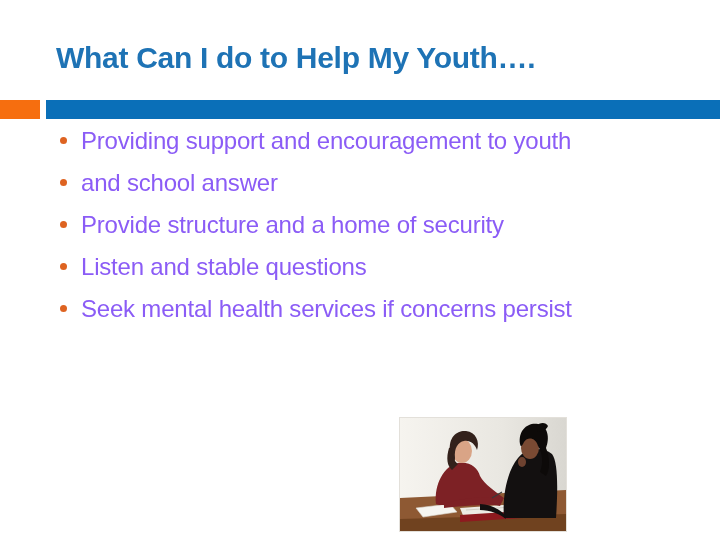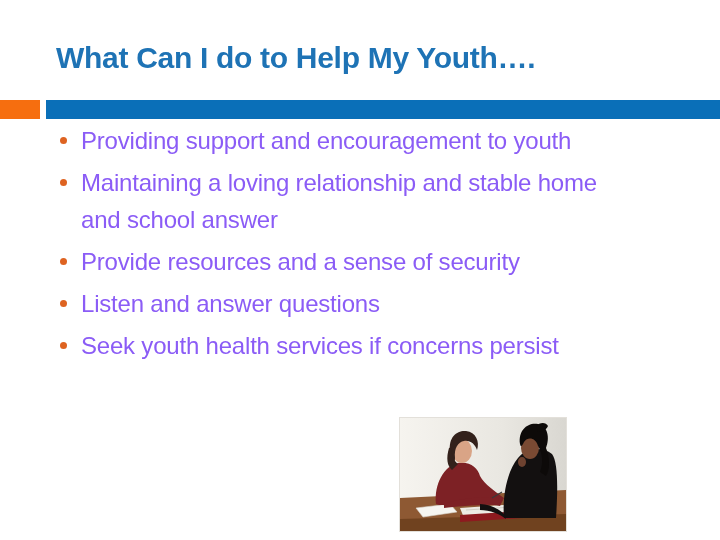--- a/index.html
+++ b/index.html
@@ -98,36 +98,35 @@
   <div class="bar-blue"></div>
 
   <ul class="bullets">
     <li>
       <span class="dot"></span>
       <span class="bl">Providing support and encouragement to youth</span>
 
     </li>
     <li>
       <span class="dot"></span>
-      <span class="bl">Maintaining a loving relationship and stable home</span>
       <span class="bl">and school answer</span>
     </li>
     <li>
       <span class="dot"></span>
-      <span class="bl">Provide resources and a sense of security</span>
+      <span class="bl">Provide structure and a home of security</span>
 
     </li>
     <li>
       <span class="dot"></span>
-      <span class="bl">Listen and answer questions</span>
+      <span class="bl">Listen and stable questions</span>
 
     </li>
     <li>
       <span class="dot"></span>
-      <span class="bl">Seek youth health services if concerns persist</span>
+      <span class="bl">Seek mental health services if concerns persist</span>
     </li>
   </ul>
 
   <div class="photo">
     <svg width="166" height="113" viewBox="0 0 166 113" xmlns="http://www.w3.org/2000/svg">
       <defs>
         <linearGradient id="bg" x1="0" y1="0" x2="1" y2="0">
           <stop offset="0" stop-color="#F6F4EF"></stop>
           <stop offset="0.62" stop-color="#E9E7E1"></stop>
           <stop offset="1" stop-color="#D9D7D1"></stop>

